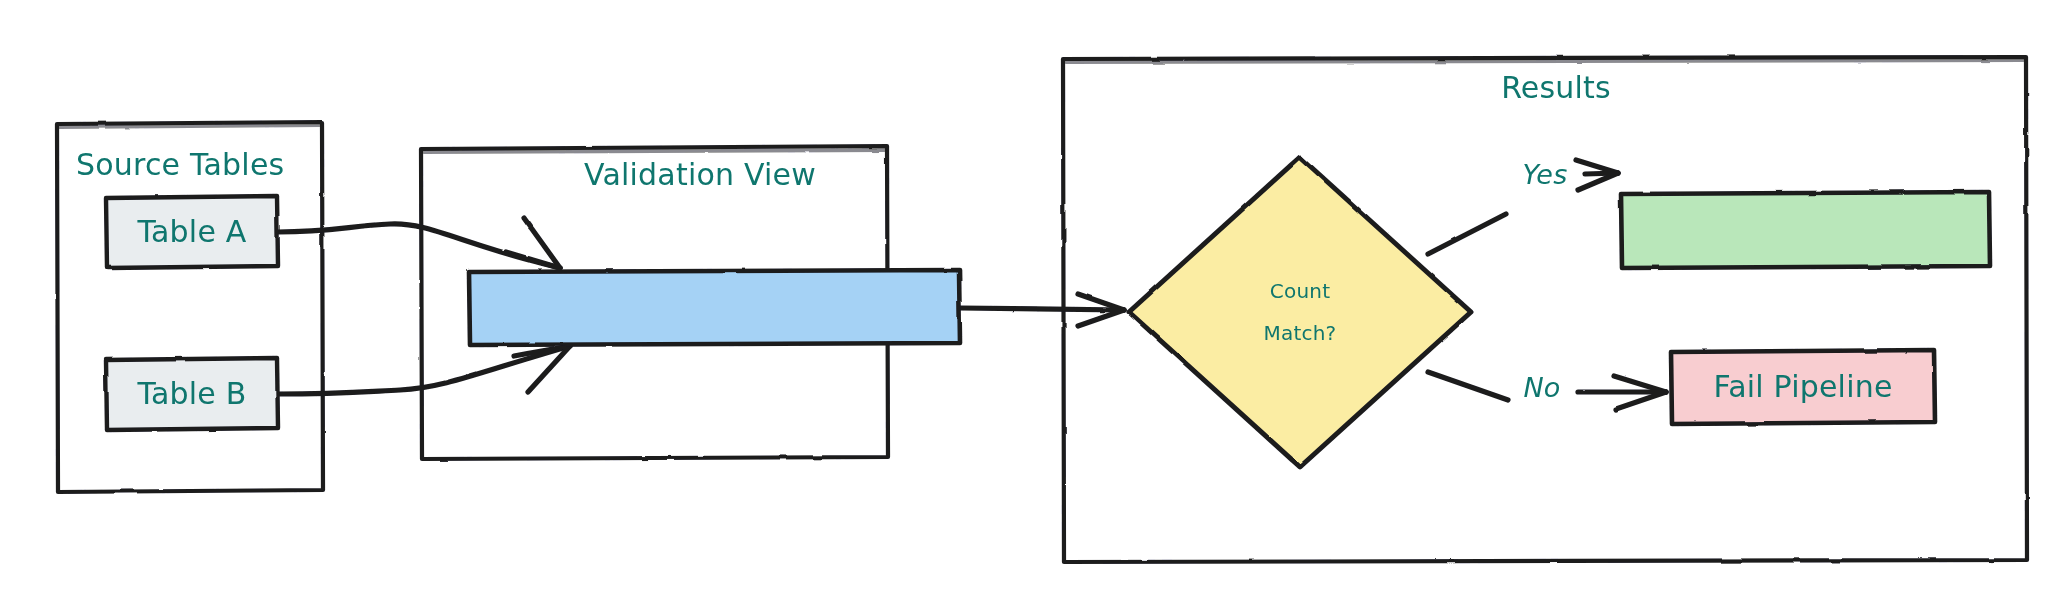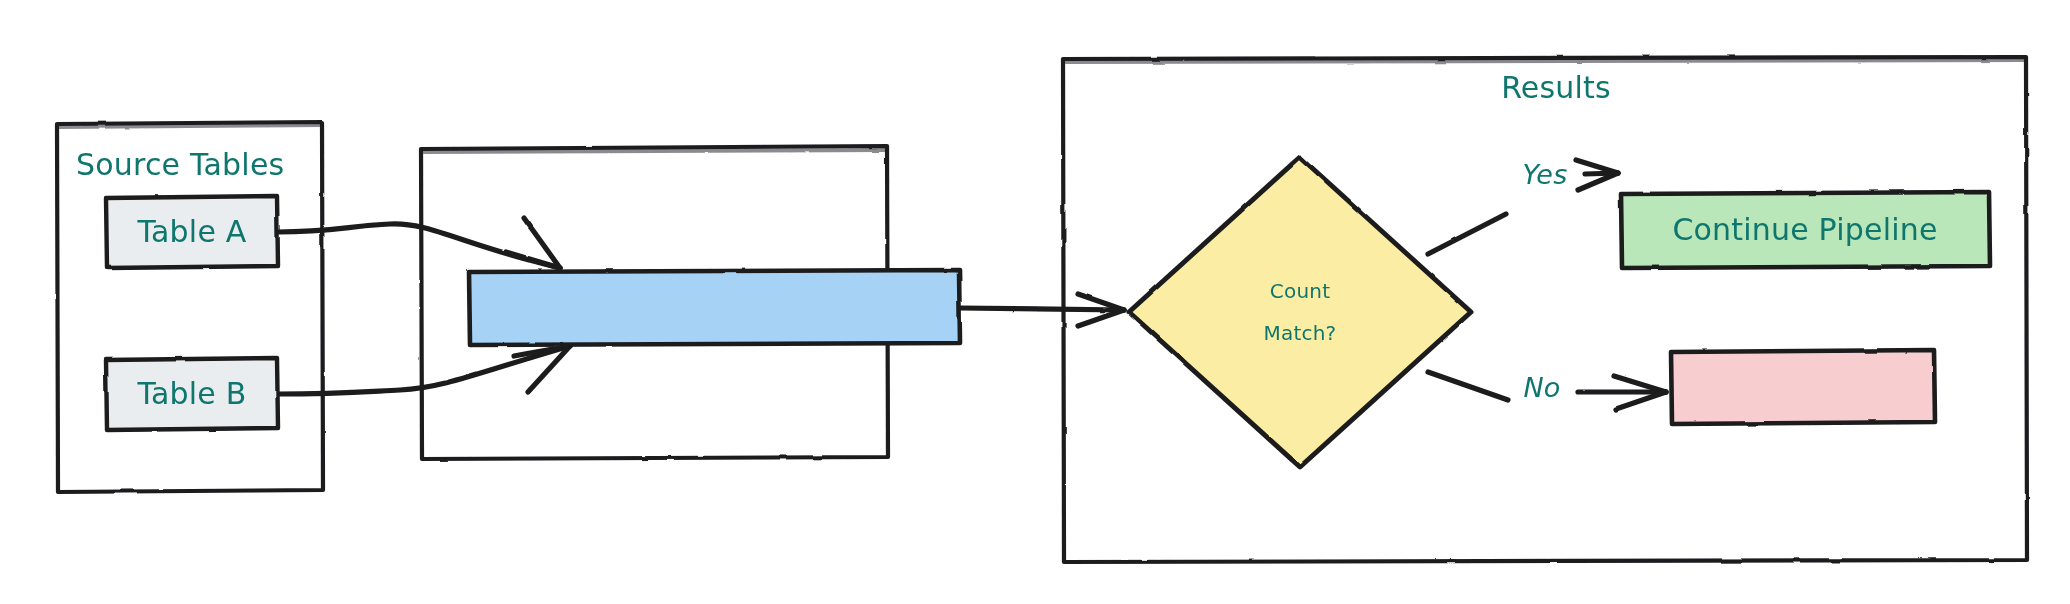--- a/index.html
+++ b/index.html
@@ -118,31 +118,32 @@
       <path d="M 1621 194 L 1989 192 L 1990 266 L 1622 268 Z" fill="#b9e7ba" stroke="#1b1b1f" stroke-width="4.6" stroke-linejoin="round" stroke-linecap="round"></path>
     </g>
 
     <g filter="url(#rough)">
       <path d="M 1671 352 L 1934 350 L 1935 422 L 1672 424 Z" fill="#f8cdd0" stroke="#1b1b1f" stroke-width="4.6" stroke-linejoin="round" stroke-linecap="round"></path>
     </g>
   </svg>
 
   <div class="lbl grp-title" style="left:76px; top:147px;">Source Tables</div>
 
+  <div class="lbl grp-title lbl-center" style="left:700px; top:175px;">Validation View</div>
 
   <div class="lbl grp-title lbl-center" style="left:1556px; top:88px;">Results</div>
 
   <div class="lbl node-title lbl-center" style="left:192px; top:232px;">Table A</div>
 
   <div class="lbl node-title lbl-center" style="left:192px; top:394px;">Table B</div>
 
 
   <div class="lbl diamond-title lbl-center" style="left:1300px; top:292px;">Count</div>
   <div class="lbl diamond-title lbl-center" style="left:1300px; top:334px;">Match?</div>
 
-  <div class="lbl node-title lbl-center" style="left:1805px; top:230px;">Continue Pipeline</div>
 
+  <div class="lbl node-title lbl-center" style="left:1803px; top:387px;">Fail Pipeline</div>
 
   <div class="lbl edge-label lbl-center" style="left:1545px; top:175px;">Yes</div>
 
   <div class="lbl edge-label lbl-center" style="left:1542px; top:388px;">No</div>
 
 </div>
 
 </body></html>

